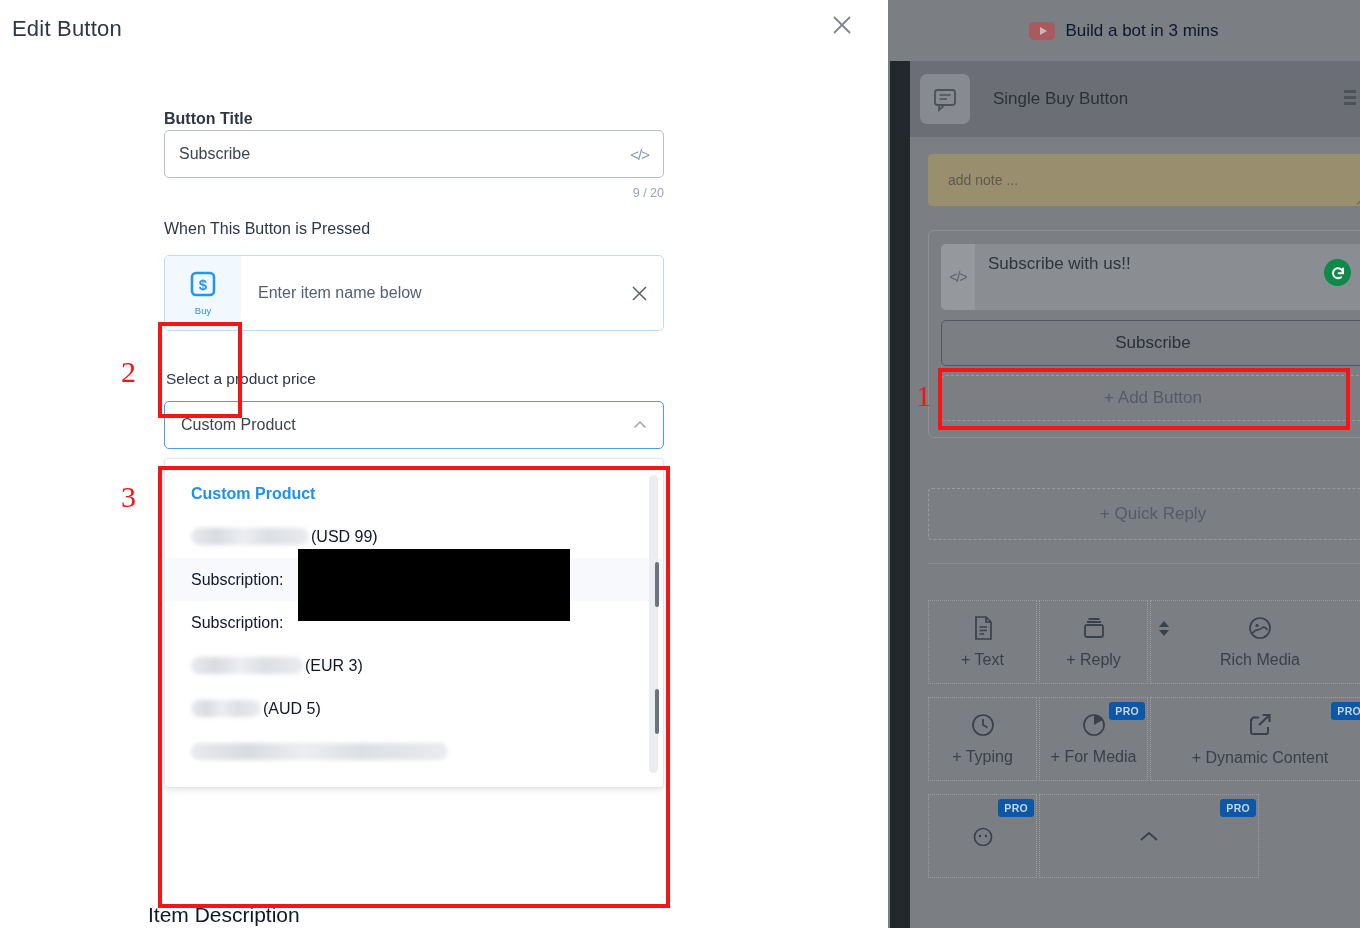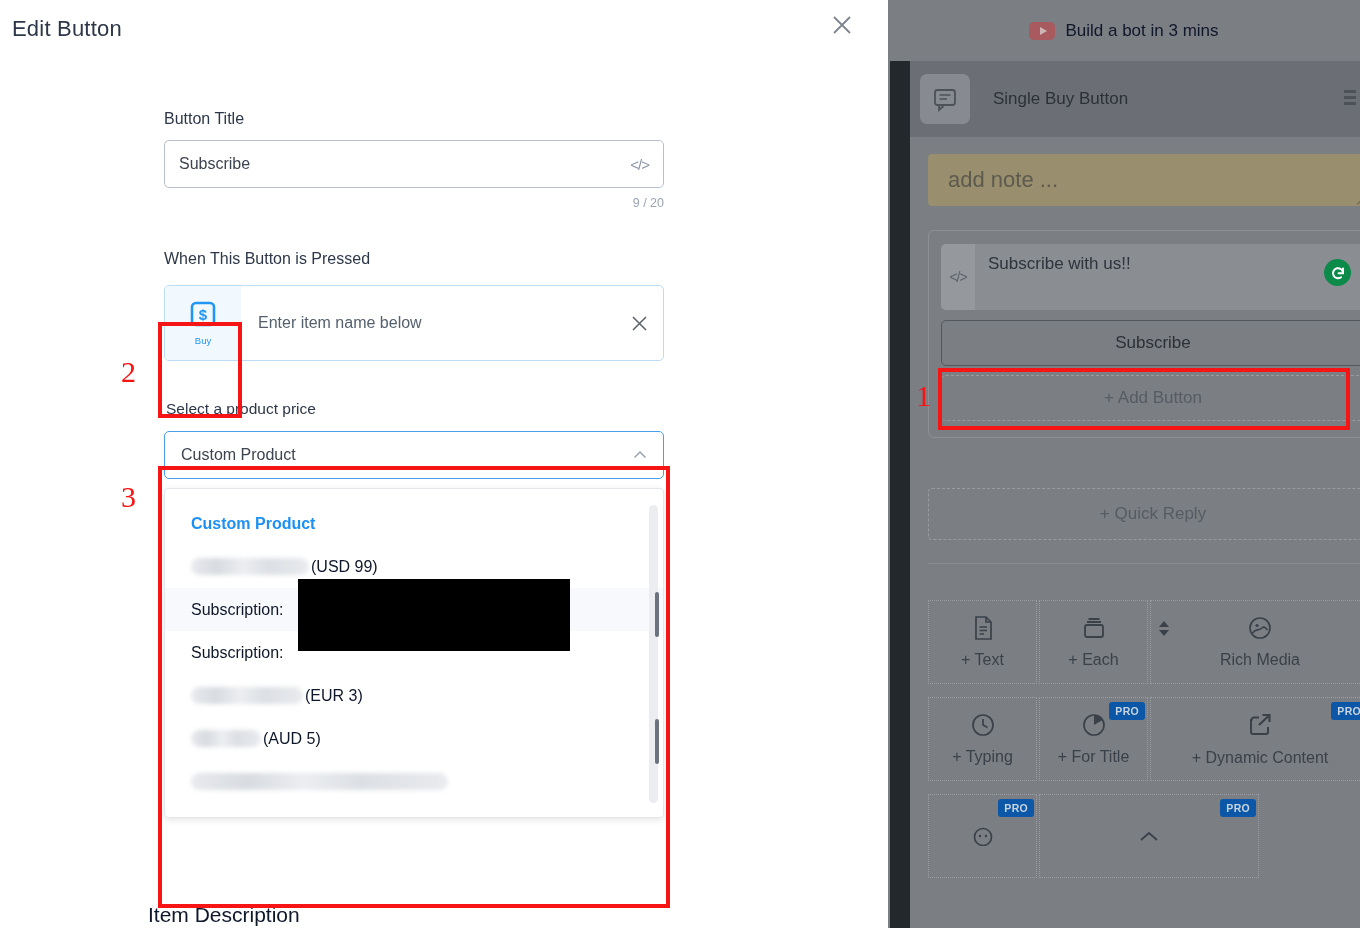--- a/index.html
+++ b/index.html
@@ -31,22 +31,22 @@
     cursor: pointer;
   }
   .close-btn svg { display: block; }
 
   .form-col {
     position: absolute; left: 164px; top: 110px;
     width: 500px;
   }
 
   .field-label {
-    font-size: 16px; color: #2d3748; font-weight: 400;
-    margin: 0 0 12px 0;
+    font-size: 16px; color: #2d3748; font-weight: 700;
+    margin: 0 0 2px 0;
   }
   .text-input {
     width: 500px; height: 48px;
     border: 1px solid #b8c0cc; border-radius: 5px;
     background: #fff;
     display: flex; align-items: center;
     padding: 0 14px;
     position: relative;
   }
   .text-input .val {
@@ -239,21 +239,21 @@
 
   .note-area {
     margin: 17px 0 0 18px;
     width: 440px; height: 52px;
     background: #998e6e;
     border-radius: 4px;
     display: flex; align-items: center;
     padding-left: 20px;
     position: relative;
   }
-  .note-area .ph { font-size: 22px; color: #5d5a4e; }
+  .note-area .ph { font-size: 14px; color: #5d5a4e; }
   .resize-grip {
     position: absolute; right: 4px; bottom: 3px;
     width: 10px; height: 10px;
   }
   .resize-grip i {
     position:absolute; right:0; background:#6f6a58; height:1px; transform-origin: right;
   }
 
   .msg-card {
     margin: 24px 0 0 18px;
@@ -362,21 +362,21 @@
 
     <div class="form-col">
 
       <div class="field-label">Button Title</div>
       <div class="text-input">
         <span class="val">Subscribe</span>
         <span class="code-icon">&lt;/&gt;</span>
       </div>
       <div class="counter">9 / 20</div>
 
-      <div class="section-label" style="margin-top:40px;">When This Button is Pressed</div>
+      <div class="section-label" style="margin-top:20px;">When This Button is Pressed</div>
 
       <div class="action-row">
         <div class="action-type">
           <span>
             <svg width="28" height="28" viewBox="0 0 28 28">
               <rect x="3" y="3" width="22" height="22" rx="4" fill="none" stroke="#2196f3" stroke-width="2.6"></rect>
               <text x="14" y="20" text-anchor="middle" font-size="15" font-weight="bold" fill="#2196f3" font-family="Liberation Sans, sans-serif">$</text>
             </svg>
           </span>
           <span class="lbl">Buy</span>
@@ -520,21 +520,21 @@
             </span>
             <span class="tlabel">+ Text</span>
           </div>
           <div class="tool-cell">
             <span class="ico">
               <svg width="28" height="26" viewBox="0 0 28 26">
                 <rect x="5" y="10" width="18" height="12" rx="2" fill="none" stroke="#3b4149" stroke-width="1.8"></rect>
                 <path d="M7 7 H21 M8.5 4 H19.5" stroke="#3b4149" stroke-width="1.8"></path>
               </svg>
             </span>
-            <span class="tlabel">+ Each</span>
+            <span class="tlabel">+ Reply</span>
           </div>
           <div class="tool-cell wide">
             <div class="sort-arrows">
               <span class="up"></span>
               <span class="dn"></span>
             </div>
             <span class="ico">
               <svg width="26" height="26" viewBox="0 0 26 26">
                 <circle cx="13" cy="13" r="10" fill="none" stroke="#3b4149" stroke-width="1.7"></circle>
                 <circle cx="10" cy="10.5" r="1.6" fill="#3b4149"></circle>
@@ -552,21 +552,21 @@
             </span>
             <span class="tlabel">+ Typing</span>
           </div>
           <div class="tool-cell">
             <span class="ico">
               <svg width="26" height="26" viewBox="0 0 26 26">
                 <path d="M13 13 V3 A10 10 0 0 1 21.5 8 Z" fill="#3b4149"></path>
                 <circle cx="13" cy="13" r="10" fill="none" stroke="#3b4149" stroke-width="1.7"></circle>
               </svg>
             </span>
-            <span class="tlabel">+ For Title</span>
+            <span class="tlabel">+ For Media</span>
             <span class="pro-badge">PRO</span>
           </div>
           <div class="tool-cell wide">
             <span class="ico">
               <svg width="28" height="28" viewBox="0 0 28 28">
                 <path d="M5 9 H5.5 A2.5 2.5 0 0 1 8 6.5 H13" fill="none" stroke="#3b4149" stroke-width="2"></path>
                 <path d="M5 8 V21 A2 2 0 0 0 7 23 H20 A2 2 0 0 0 22 21 V16" fill="none" stroke="#3b4149" stroke-width="2"></path>
                 <path d="M13 14 L23 4.5" stroke="#3b4149" stroke-width="2.2"></path>
                 <path d="M16.5 4 H23.5 V11" fill="none" stroke="#3b4149" stroke-width="2.2"></path>
               </svg>

